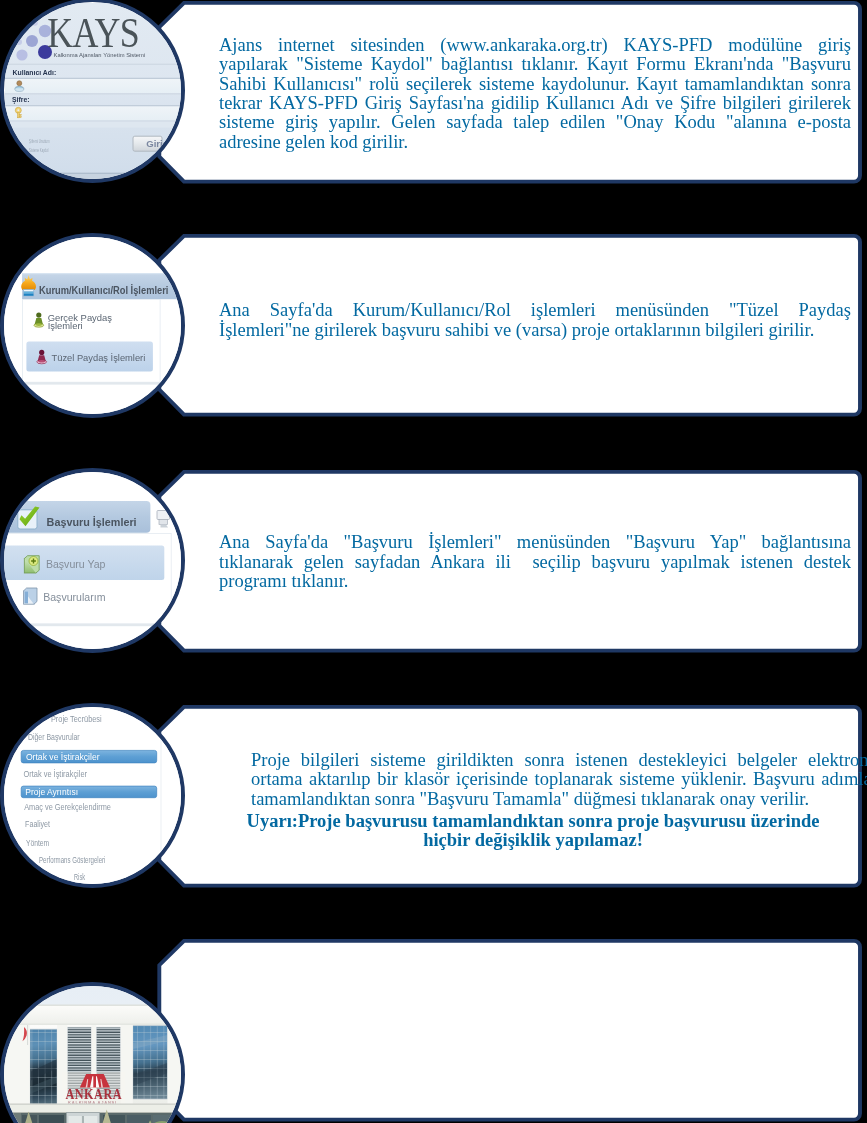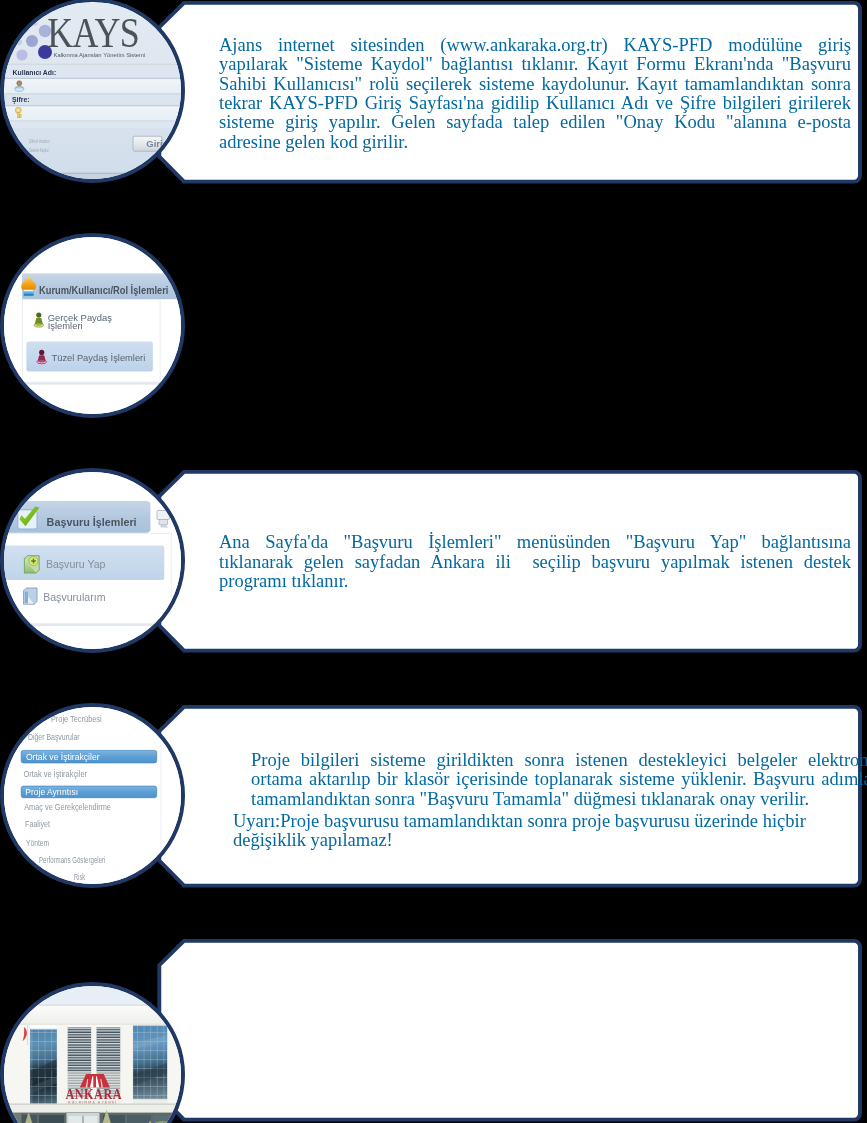--- a/index.html
+++ b/index.html
@@ -6,21 +6,21 @@
   html,body{margin:0;padding:0;}
   body{width:867px;height:1123px;background:#000;overflow:hidden;
        font-family:"Liberation Serif",serif;-webkit-font-smoothing:antialiased;}
   .page{position:relative;width:867px;height:1123px;background:#000;}
 
   
   .callout{position:absolute;}
   .callout svg{position:absolute;left:0;top:0;overflow:visible;}
   .ctext{position:absolute;color:#0369a1;text-align:justify;filter:blur(0.14px);
          font-size:18.5px;line-height:19.4px;}
-  .warnbox{text-align:left;font-weight:normal;}
+  .warnbox{text-align:center;font-weight:bold;}
 
   
   .circle{position:absolute;border-radius:50%;overflow:hidden;
           box-sizing:border-box;border:4.3px solid #1F3864;background:#fff;}
   .circle .inner{position:absolute;left:0;top:0;filter:blur(0.42px);}
 </style>
 </head>
 <body>
 
 <div class="page" id="page">
@@ -93,20 +93,26 @@
           <text x="141.2" y="146.4" font-family="'Liberation Sans',sans-serif" font-size="9.6" font-weight="bold" fill="#7b87a0">Giriş</text>
         </g>
         <rect x="-2" y="172" width="190" height="16" fill="#c7d3e0"></rect>
         <rect x="-2" y="172" width="190" height="1.3" fill="#aebdcd"></rect>
         </g>
       </g>
         </svg>
     </div>
   </div>
 
+  <div class="callout" id="co2" style="left:0px;top:233px;width:858px;height:181px;">
+    <svg width="860" height="183" viewBox="0 0 860 183">
+      <path class="shape" d="M 184,2.9 L 854,2.9 A 6,6 0 0 1 860,8.9 L 860,175.6 A 6,6 0 0 1 854,181.6 L 184,181.6 L 159.3,156.5 L 159.3,27.2 Z" fill="#FFFFFF" stroke="#1F3864" stroke-width="3.9" stroke-linejoin="miter"></path>
+    </svg>
+    <div class="ctext" style="left:219px;top:68.2px;width:632px;">Ana Sayfa'da Kurum/Kullanıcı/Rol işlemleri menüsünden "Tüzel Paydaş İşlemleri"ne girilerek başvuru sahibi ve (varsa) proje ortaklarının bilgileri girilir.</div>
+  </div>
 
   <div class="circle" id="cir2" style="left:0px;top:233px;width:185px;height:185px;">
     <div class="inner" style="width:185px;height:185px;">
       <svg width="185" height="185" viewBox="-1 -1 185 185">
         <g transform="translate(-2,-4)">
         <defs>
           <linearGradient id="m2hdr" x1="0" y1="0" x2="0" y2="1">
             <stop offset="0" stop-color="#c6d6e8"></stop>
                 <stop offset="0.5" stop-color="#b6cae0"></stop>
             <stop offset="1" stop-color="#aec4dc"></stop>

